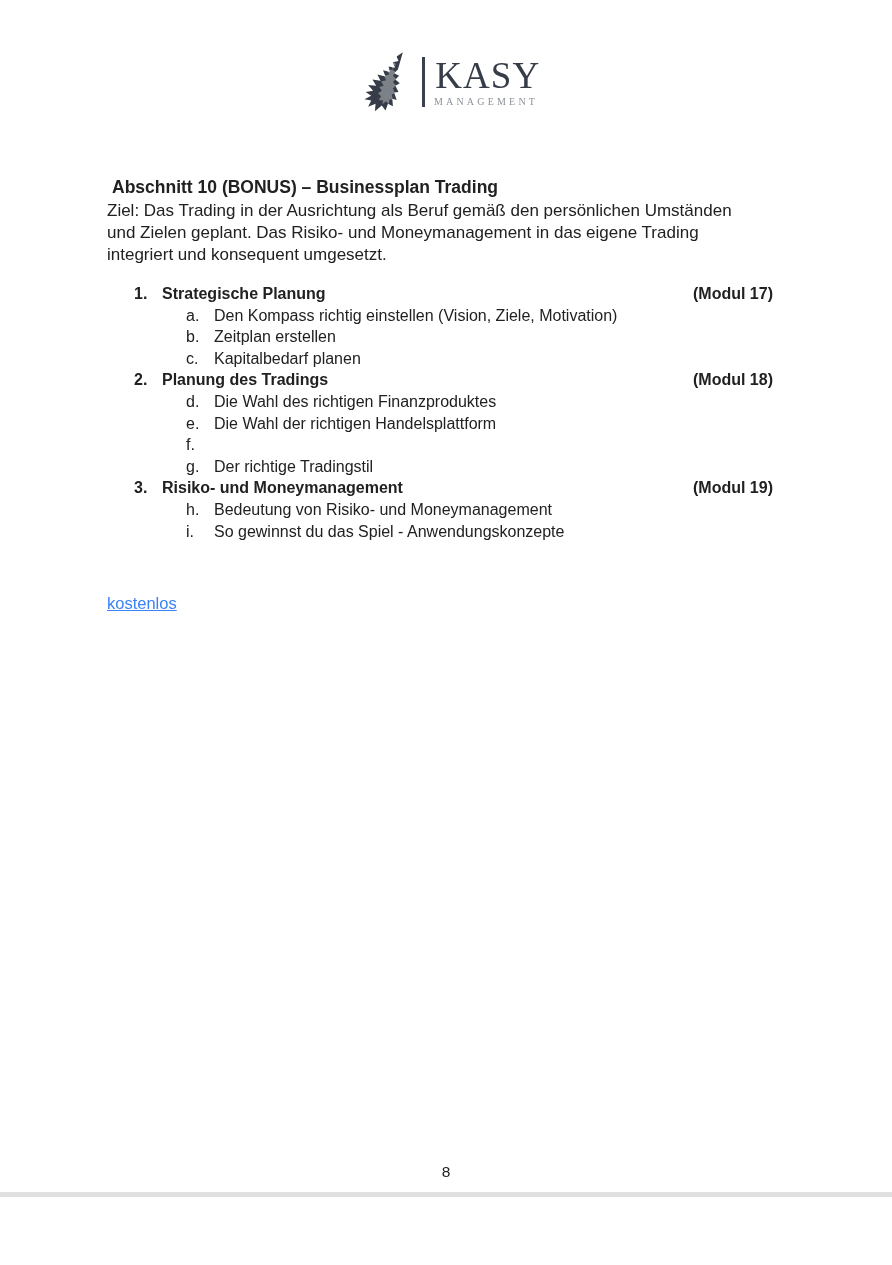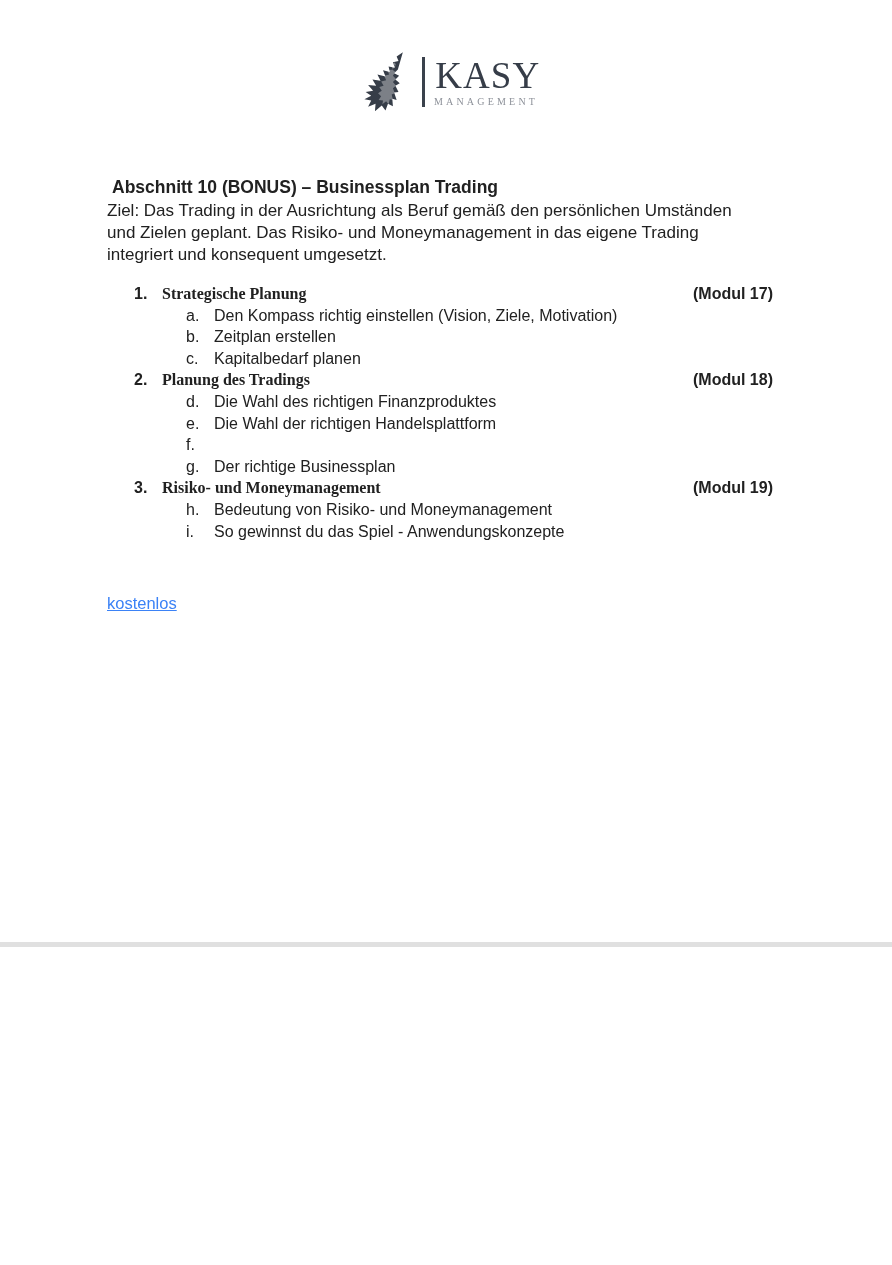--- a/index.html
+++ b/index.html
@@ -3,21 +3,21 @@
 <meta charset="utf-8">
 <style>
   html, body {
     margin: 0;
     padding: 0;
     background: #ffffff;
   }
   .page {
     position: relative;
     width: 892px;
-    height: 947px;
+    height: 1197px;
     background: #ffffff;
     overflow: hidden;
     font-family: "Liberation Sans", sans-serif;
     color: #212121;
   }
 
   
   .logo-row {
     display: flex;
     justify-content: center;
@@ -81,21 +81,21 @@
   .module-row {
     display: flex;
     font-weight: bold;
   }
   .module-row .num {
     padding-left: 27px;
     width: 28px;
     flex: 0 0 auto;
     box-sizing: content-box;
   }
-  .module-row .title { flex: 1 1 auto; font-family: Liberation Serif, serif; }
+  .module-row .title { flex: 1 1 auto; }
   .module-row .badge { flex: 0 0 auto; }
   .sub-row {
     display: flex;
   }
   .sub-row .letter {
     padding-left: 79px;
     width: 28px;
     flex: 0 0 auto;
     box-sizing: content-box;
   }
@@ -187,21 +187,21 @@
       </div>
       <div class="sub-row">
         <span class="letter">e.</span>
         <span class="text">Die Wahl der richtigen Handelsplattform</span>
       </div>
       <div class="sub-row">
         <span class="letter">f.</span>
       </div>
       <div class="sub-row">
         <span class="letter">g.</span>
-        <span class="text">Der richtige Businessplan</span>
+        <span class="text">Der richtige Tradingstil</span>
       </div>
 
       <div class="module-row">
         <span class="num">3.</span>
         <span class="title">Risiko- und Moneymanagement</span>
         <span class="badge">(Modul 19)</span>
       </div>
       <div class="sub-row">
         <span class="letter">h.</span>
         <span class="text">Bedeutung von Risiko- und Moneymanagement</span>

